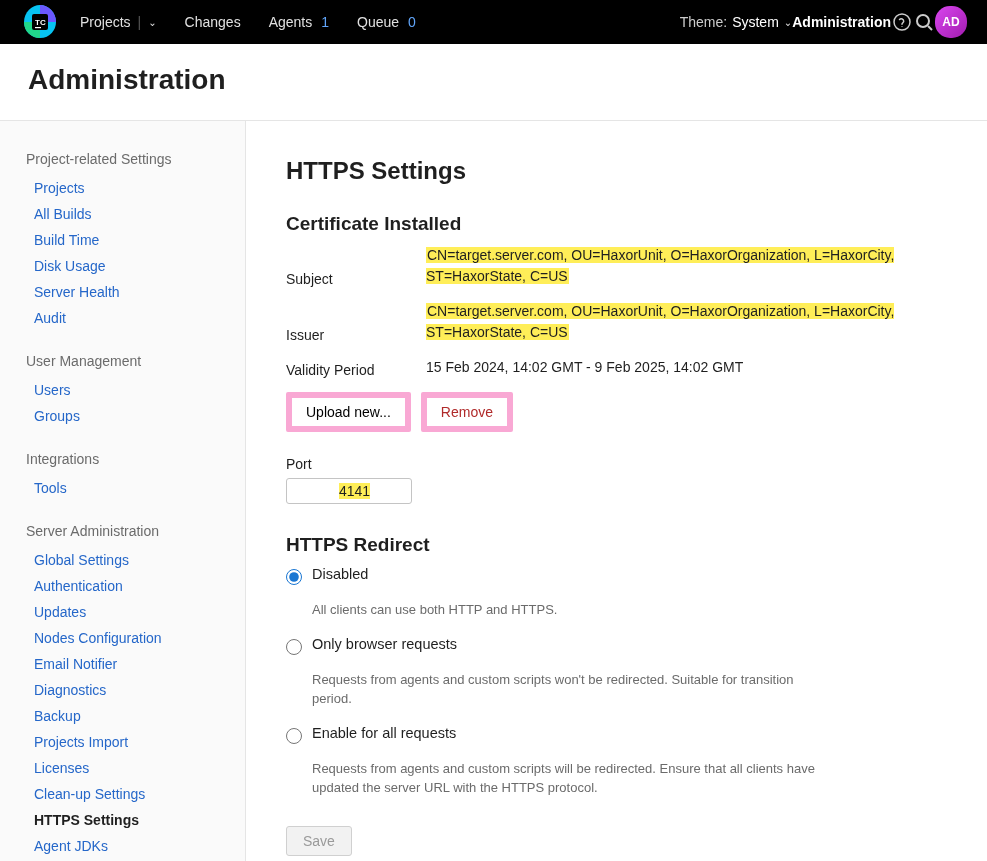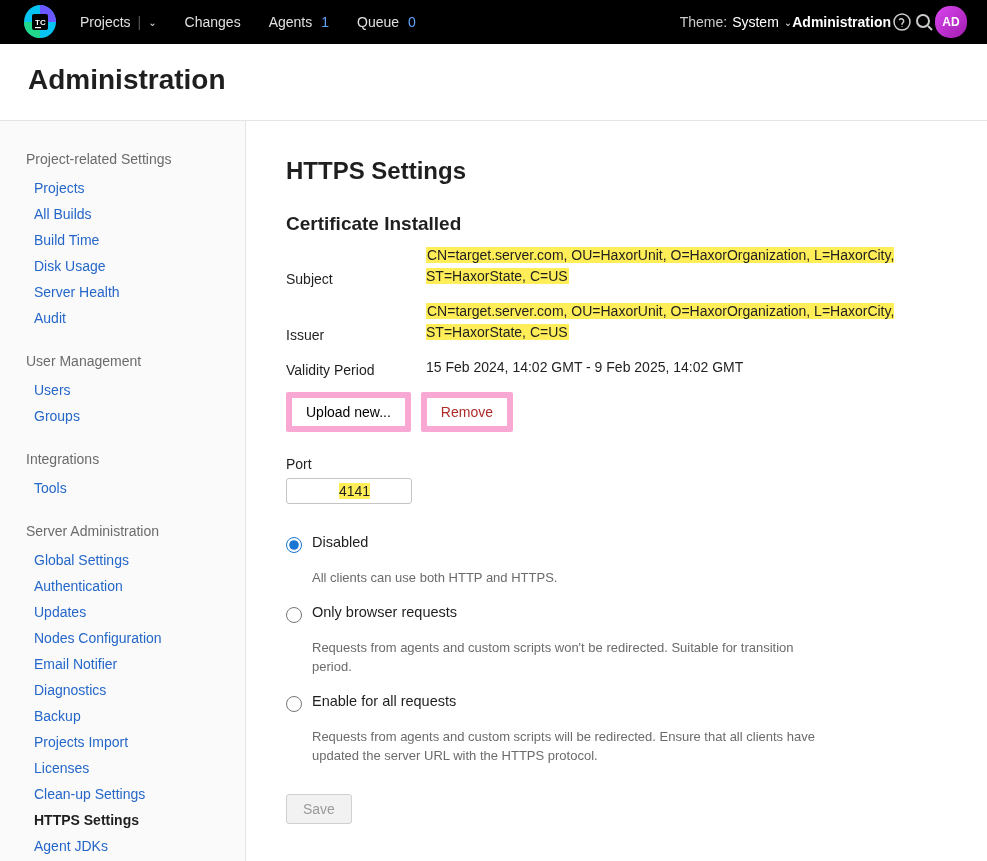--- a/index.html
+++ b/index.html
@@ -160,20 +160,21 @@
 
     <div class="btn-row">
       <button class="btn">Upload new...</button>
       <button class="btn danger">Remove</button>
     </div>
 
     <div class="field-label">Port</div>
     <div class="port-input"><span class="hlv">4141</span></div>
 
     <div class="redirect">
+      <div class="sub">HTTPS Redirect</div>
 
       <div class="radio-row">
         <input type="radio" name="redir" checked="" style="">
         <div class="radio-body">
           <div class="radio-label">Disabled</div>
           <div class="radio-desc">All clients can use both HTTP and HTTPS.</div>
         </div>
       </div>
 
       <div class="radio-row">

